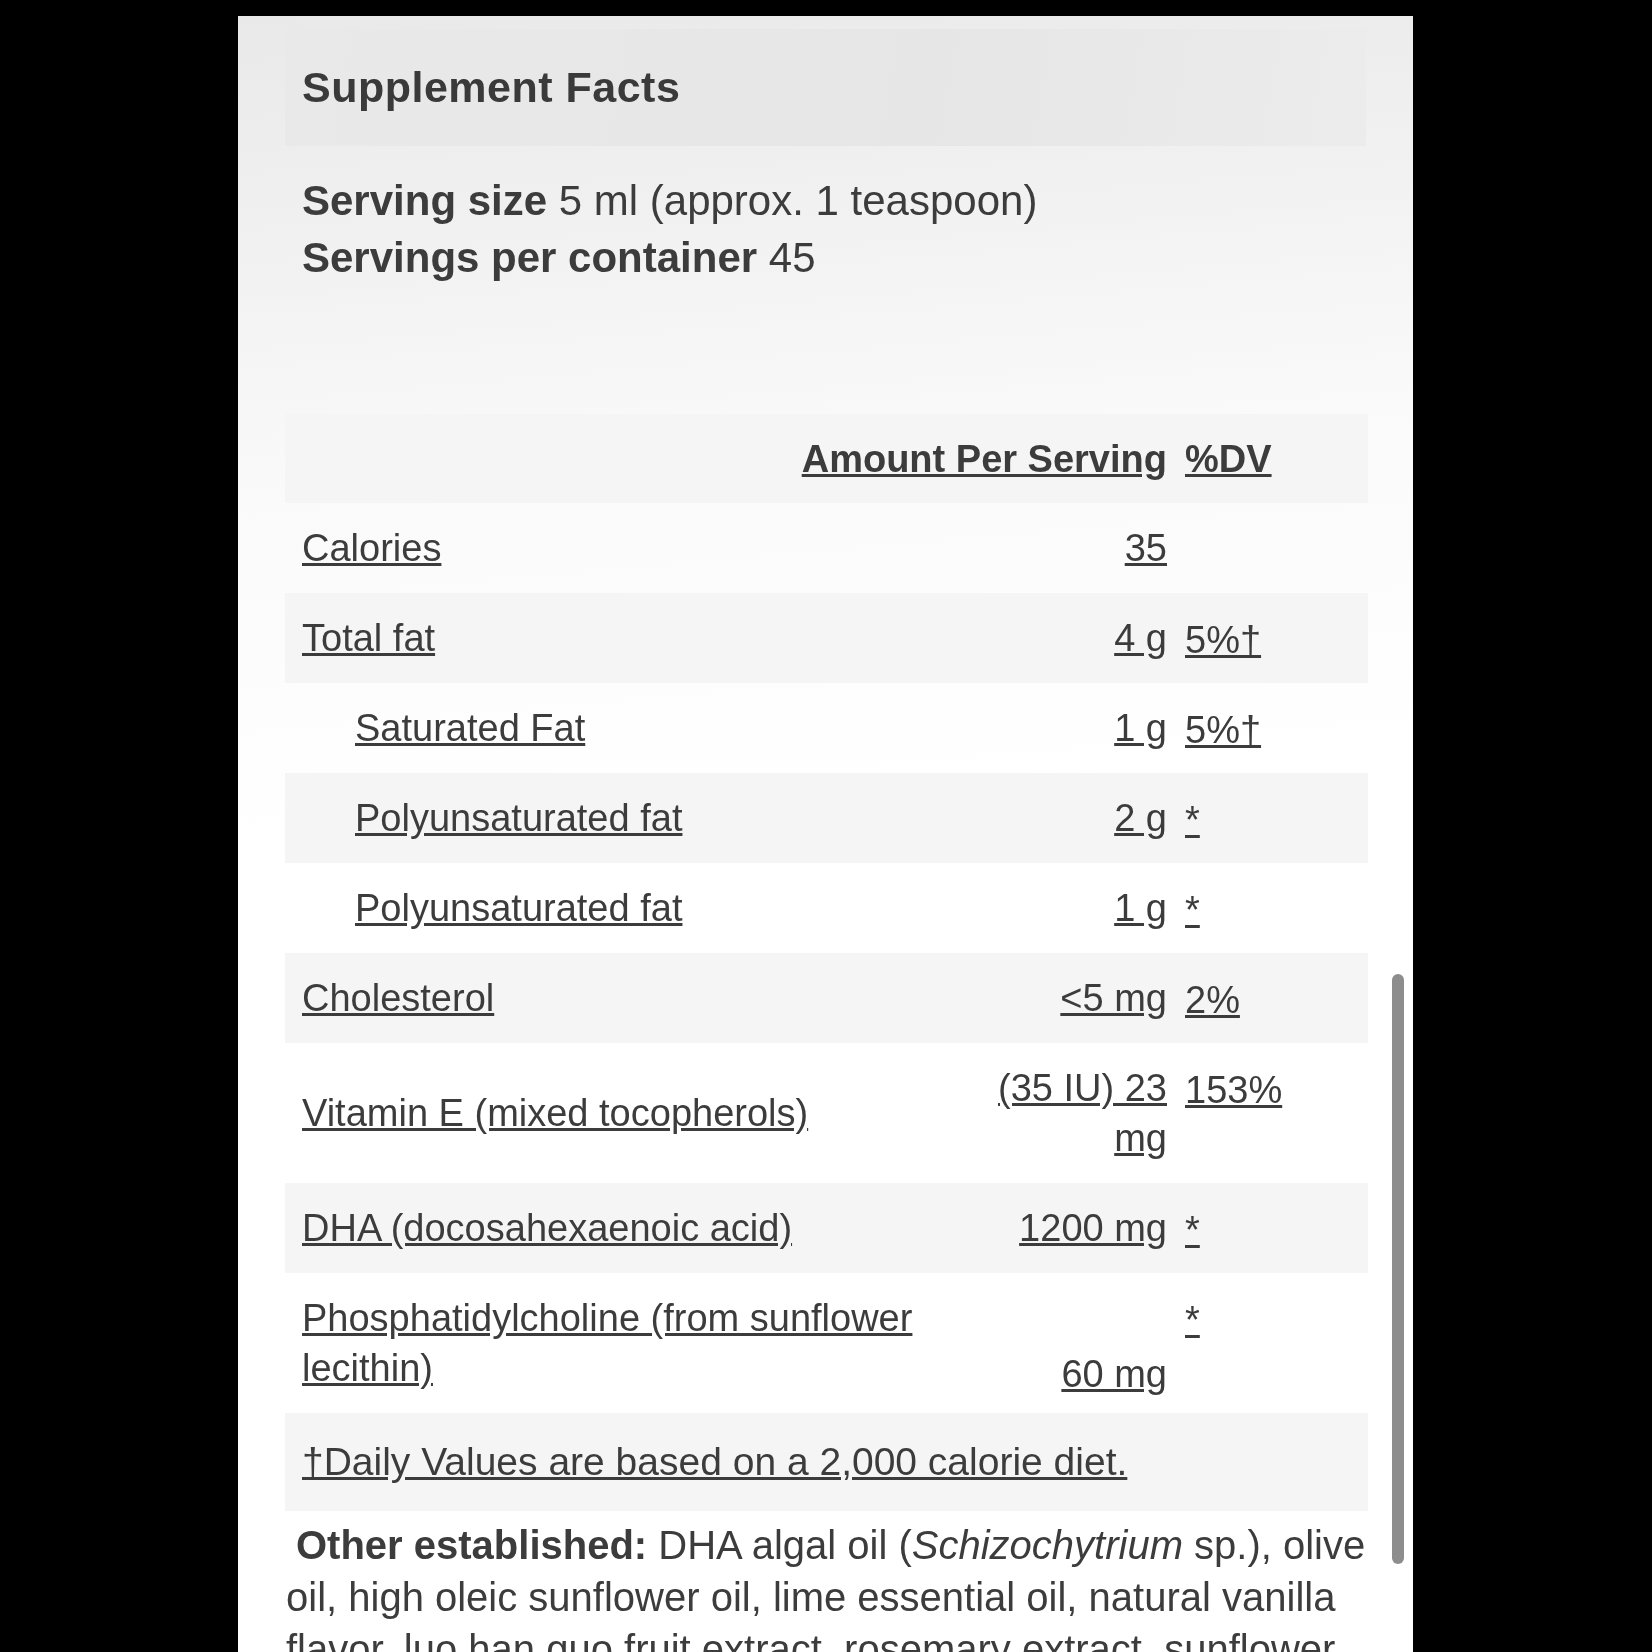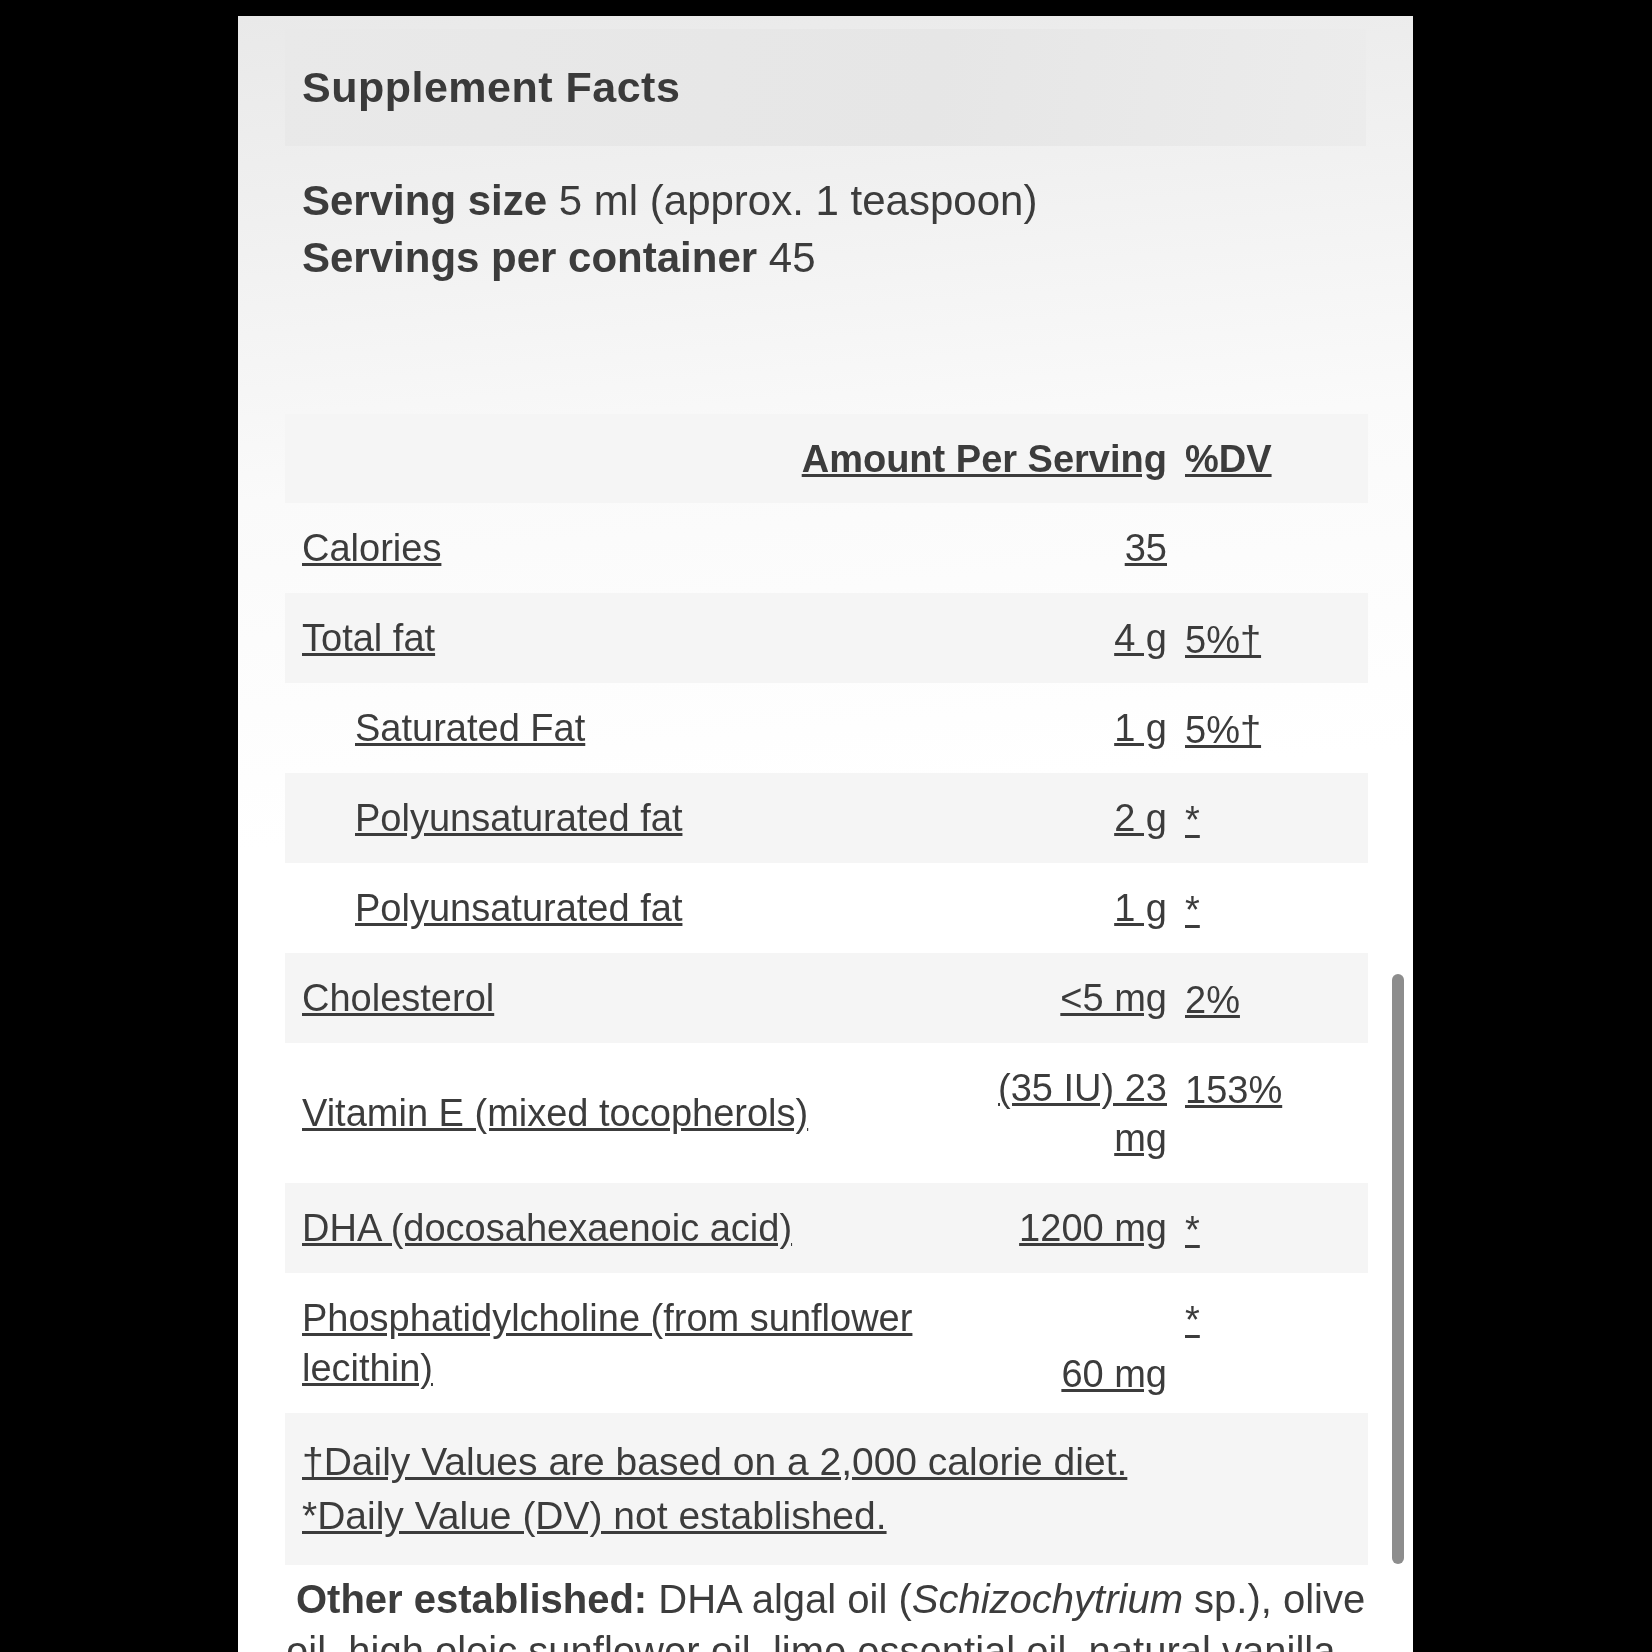--- a/index.html
+++ b/index.html
@@ -165,21 +165,20 @@
     </div>
 
     <div class="t-row amount-bottom">
       <div class="c-label">Phosphatidylcholine (from sunflower lecithin)</div>
       <div class="c-amount">60 mg</div>
       <div class="c-dv">*</div>
     </div>
 
     <div class="t-row footnotes">
       <div class="footnote-line">†Daily Values are based on a 2,000 calorie diet.</div>
-      <div class="footnote-line">*Daily Value (DV) not established.</div>
     </div>
 
   </div>
 
   <p class="other-ingredients"><span class="lbl">Other established:</span><span> DHA algal oil (</span><span class="ital">Schizochytrium</span><span> sp.), olive oil, high oleic sunflower oil, lime essential oil, natural vanilla flavor, luo han guo fruit extract, rosemary extract, sunflower lecithin.</span></p>
 
   <div class="scrollbar-thumb"></div>
 
 </div>
 

